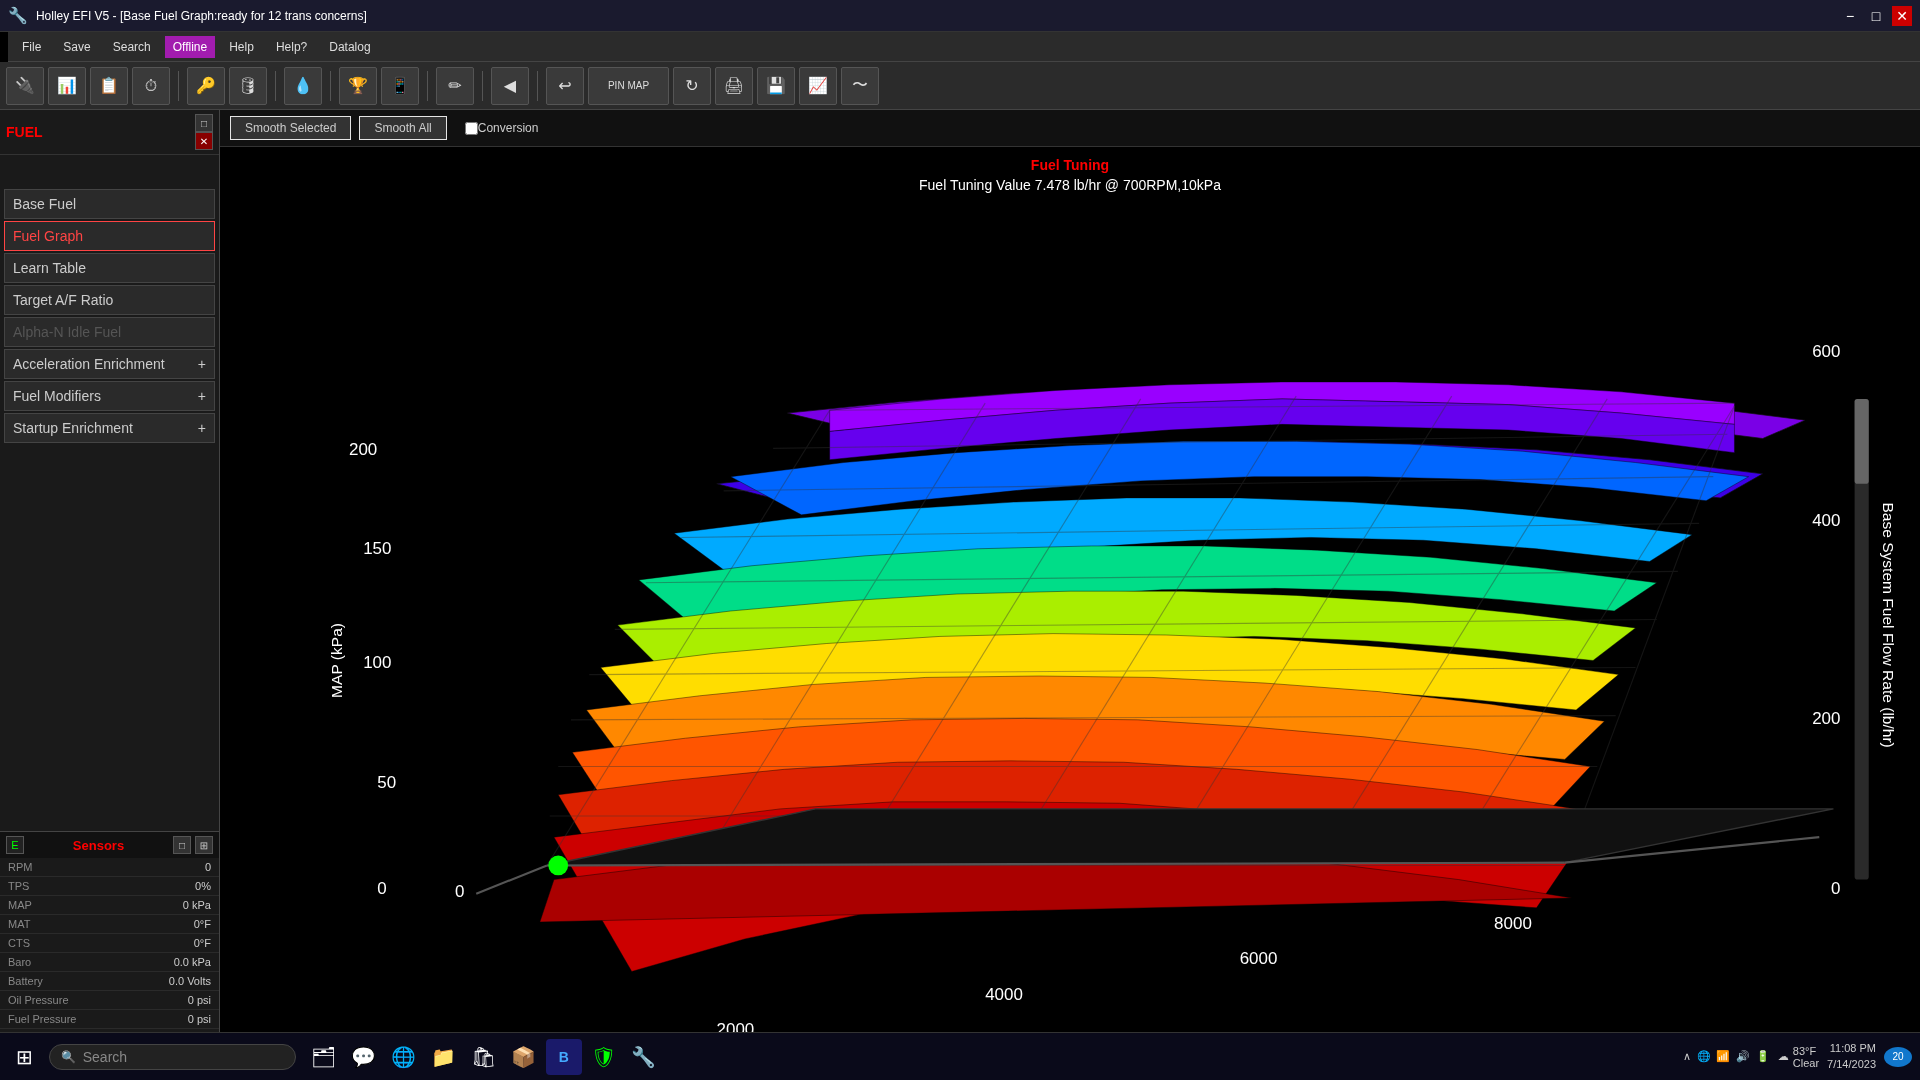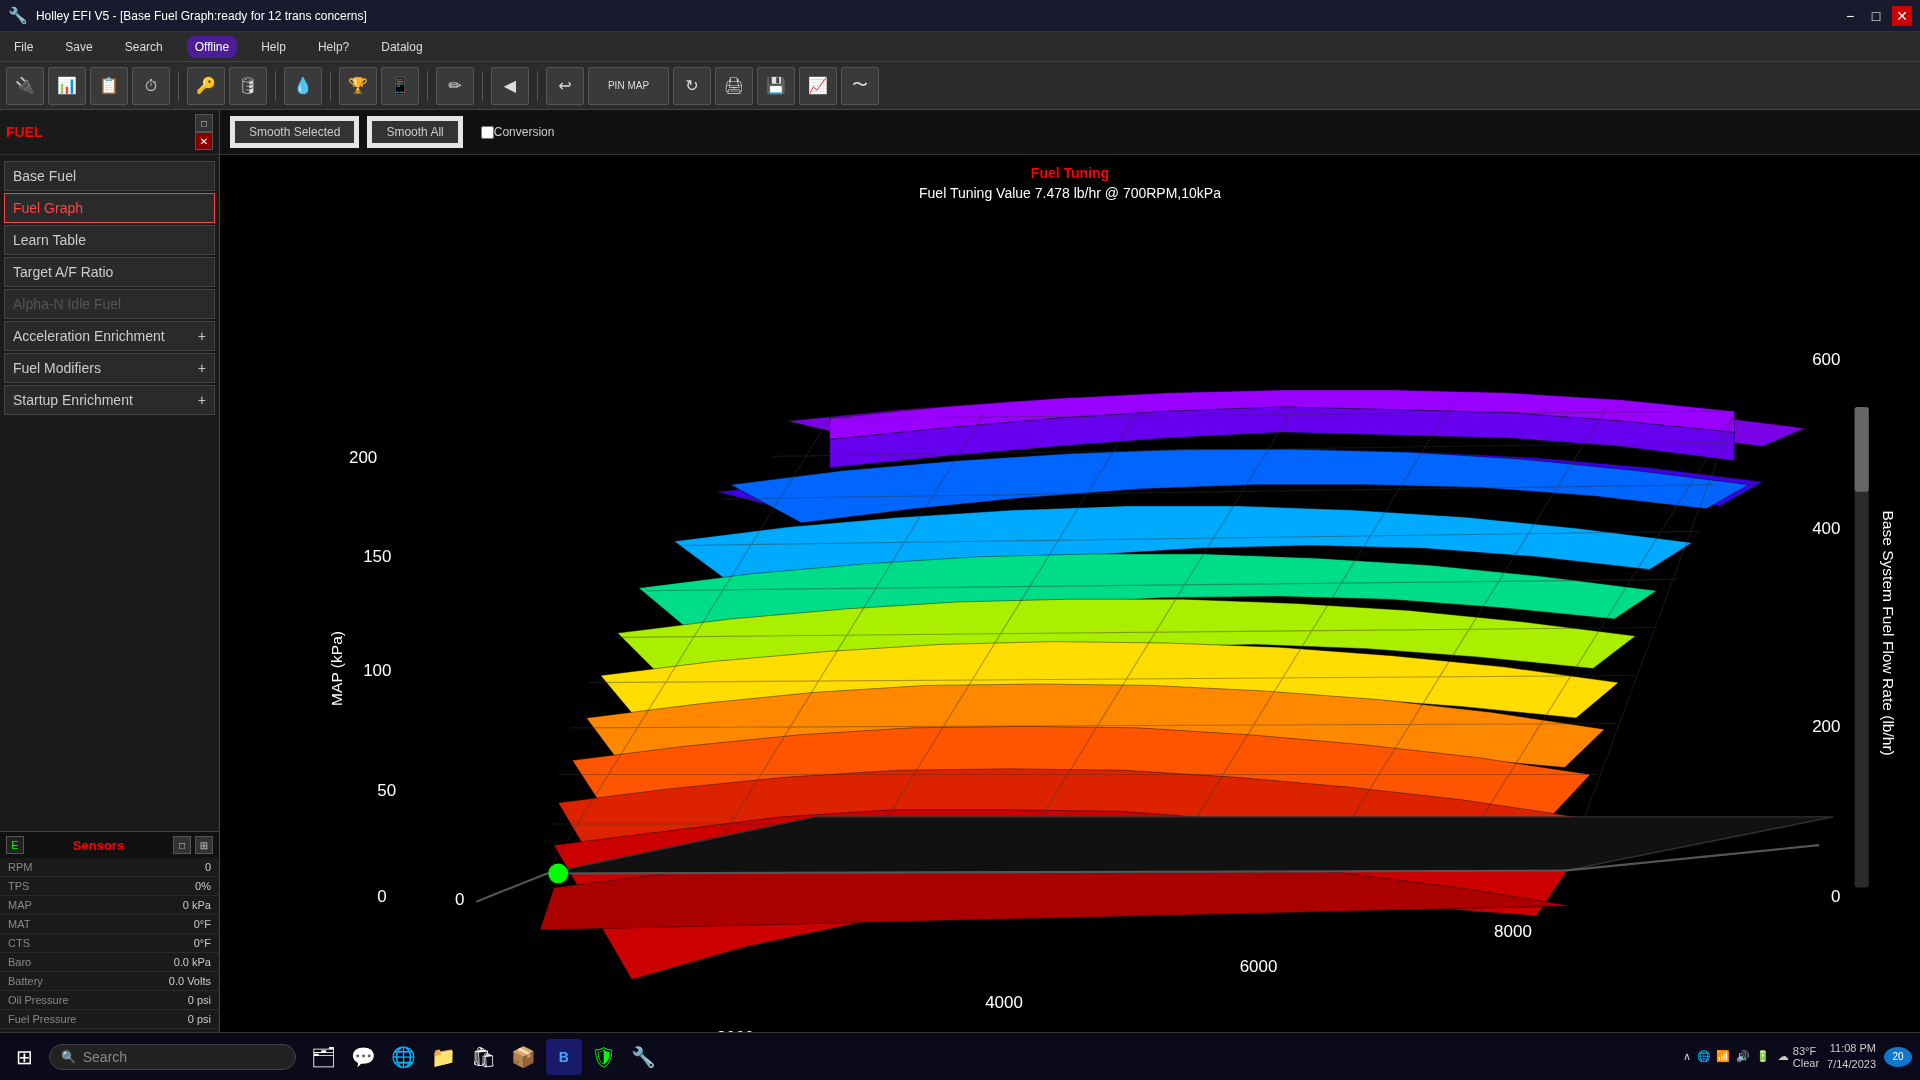--- a/index.html
+++ b/index.html
@@ -5,53 +5,53 @@
     * { margin: 0; padding: 0; box-sizing: border-box; }
     body { background: #000; font-family: 'Segoe UI', Arial, sans-serif; font-size: 12px; color: #fff; width: 1920px; height: 1080px; overflow: hidden; }
 
     
     #titlebar { background: #1a1a2e; display: flex; align-items: center; justify-content: space-between; height: 32px; padding: 0 8px; border-bottom: 1px solid #333; }
     #titlebar .controls { display: flex; gap: 6px; }
     #titlebar .ctrl-btn { width: 20px; height: 20px; border: none; cursor: pointer; font-size: 14px; display: flex; align-items: center; justify-content: center; background: transparent; color: #fff; }
     #titlebar .ctrl-btn.close { background: #c00; }
 
     
-    #menubar { background: #2b2b2b; display: flex; align-items: center; height: 30px; padding: 0 6px; gap: 16px; border-bottom: 1px solid #444; }
+    #menubar { background: #2b2b2b; display: flex; align-items: center; height: 30px; padding: 0 6px; gap: 6px; border-bottom: 1px solid #444; margin-left: 8px; }
     .menu-item { color: #ddd; padding: 4px 8px; cursor: pointer; font-size: 12px; }
 
     
     #toolbar { background: #2b2b2b; display: flex; align-items: center; height: 48px; padding: 0 6px; gap: 4px; border-bottom: 1px solid #444; }
     .tool-btn { background: #3a3a3a; border: 1px solid #555; color: #ddd; width: 38px; height: 38px; display: flex; align-items: center; justify-content: center; cursor: pointer; border-radius: 2px; font-size: 16px; }
     .tool-sep { width: 1px; height: 30px; background: #555; margin: 0 4px; }
 
     
     #main { display: flex; flex-direction: row; height: calc(1080px - 32px - 30px - 48px - 32px); }
 
     
-    #left-panel { width: 220px; background: #1a1a1a; border-right: 1px solid #444; display: flex; flex-direction: column; }
+    #left-panel { width: 220px; background: #1a1a1a; border-right: 1px solid #444; display: flex; flex-direction: column; gap: 28px; }
     #fuel-header { background: #1a1a1a; padding: 4px 6px; display: flex; align-items: center; justify-content: space-between; border-bottom: 1px solid #333; }
     #fuel-title { color: #f00; font-weight: bold; font-size: 14px; }
     .hdr-btn { background: #333; border: 1px solid #555; color: #ccc; width: 18px; height: 18px; font-size: 10px; cursor: pointer; display: flex; align-items: center; justify-content: center; }
 
     .nav-item { background: #2a2a2a; border: 1px solid #444; margin: 2px 4px; padding: 6px 8px; cursor: pointer; color: #ccc; font-size: 14px; display: flex; align-items: center; justify-content: space-between; }
     .nav-item.active { color: #f44; border-color: #f44; }
     .nav-item.disabled { color: #555; }
 
     
     #sensors-panel { border-top: 1px solid #444; }
     #sensors-header { background: #111; padding: 4px 6px; display: flex; align-items: center; justify-content: space-between; }
     #sensors-title { color: #f00; font-weight: bold; font-size: 13px; }
     #e-badge { background: #222; border: 1px solid #555; color: #0f0; width: 18px; height: 18px; display: flex; align-items: center; justify-content: center; font-size: 11px; }
     .sensor-row { background: #1a1a1a; border-bottom: 1px solid #2a2a2a; padding: 3px 8px; color: #888; font-size: 11px; display: flex; justify-content: space-between; }
     .sensor-row .sensor-val { color: #ccc; }
 
     
     #content { flex: 1; display: flex; flex-direction: column; background: #000; }
     #content-toolbar { display: flex; align-items: center; padding: 6px 10px; gap: 8px; background: #111; border-bottom: 1px solid #333; }
-    .smooth-btn { background: #333; border: 5px solid #e5e5e5; color: #ccc; padding: 4px 14px; cursor: pointer; font-size: 12px; }
+    .smooth-btn { background: #333; border: 1px solid #e5e5e5; color: #ccc; padding: 4px 14px; cursor: pointer; font-size: 12px; }
     .conversion-check { display: flex; align-items: center; color: #ccc; font-size: 12px; cursor: pointer; margin-left: 10px; }
 
     #chart-area { flex: 1; position: relative; background: #000; padding: 10px; }
     #fuel-tuning-label { color: #f00; font-weight: bold; font-size: 14px; text-align: center; margin-bottom: 4px; }
     #fuel-tuning-value { color: #fff; font-size: 14px; text-align: center; margin-bottom: 8px; }
 
     
     #statusbar { background: #1a1a1a; display: flex; align-items: center; justify-content: space-between; height: 32px; padding: 0 12px; border-top: 1px solid #333; }
     #statusbar-right { display: flex; gap: 20px; color: #aaa; font-size: 12px; }
 
@@ -82,21 +82,21 @@
     <button class="ctrl-btn">−</button>
     <button class="ctrl-btn">□</button>
     <button class="ctrl-btn close">✕</button>
   </div>
 </div>
 
 <div id="menubar">
   <span class="menu-item">File</span>
   <span class="menu-item">Save</span>
   <span class="menu-item">Search</span>
-  <span class="menu-item" style="background:#4c1d95;color:#fff;border-radius:8px;">Offline</span>
+  <span class="menu-item" style="background:#a21caf;color:#fff;">Offline</span>
   <span class="menu-item">Help</span>
   <span class="menu-item">Help?</span>
   <span class="menu-item">Datalog</span>
 </div>
 
 <div id="toolbar">
   <button class="tool-btn">🔌</button>
   <button class="tool-btn">📊</button>
   <button class="tool-btn">📋</button>
   <button class="tool-btn">⏱</button>

